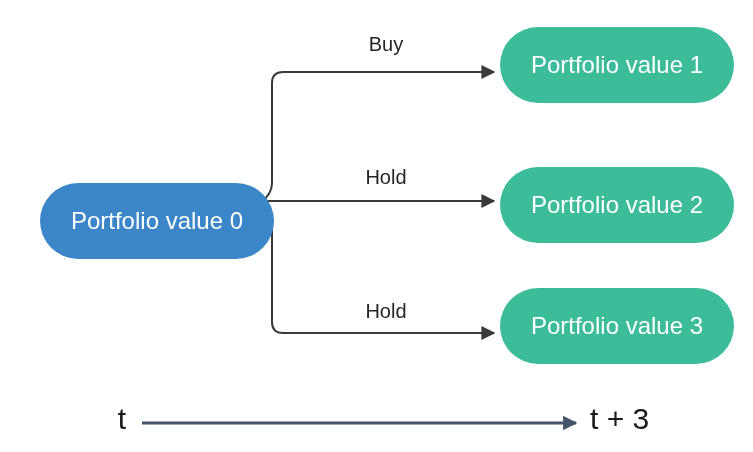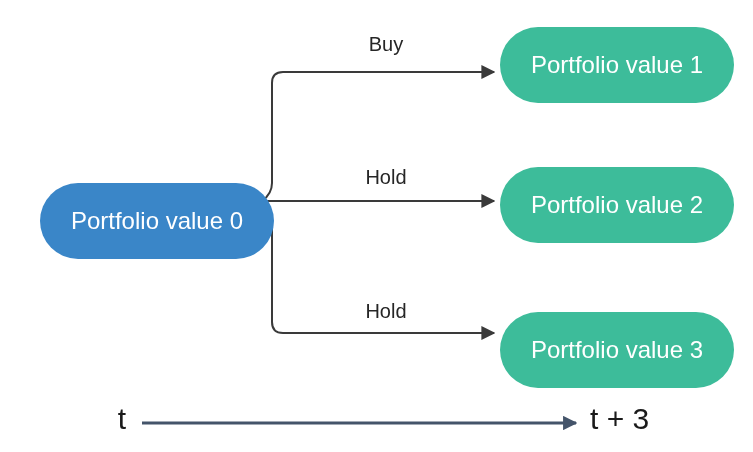--- a/index.html
+++ b/index.html
@@ -46,21 +46,21 @@
     text-align: center;
   }
   .node-start {
     left: 40px; top: 162px;
     background: var(--start-node-bg, #3a86c8);
     margin-top: 21px;
   }
   .node-outcome { left: 500px; background: var(--outcome-node-bg, #3dbc9a); }
   .node-outcome-1 { top: 27px; }
   .node-outcome-2 { top: 167px; }
-  .node-outcome-3 { top: 312px; text-align: right; }
+  .node-outcome-3 { top: 288px; text-align: right; }
   .edge-label {
     position: absolute;
     left: 326px;
     width: 120px;
     text-align: center;
     font-size: 20px;
     color: var(--edge-label, #262626);
   }
   .edge-label-buy  { top: 33px; }
   .edge-label-sell { top: 166px; }

